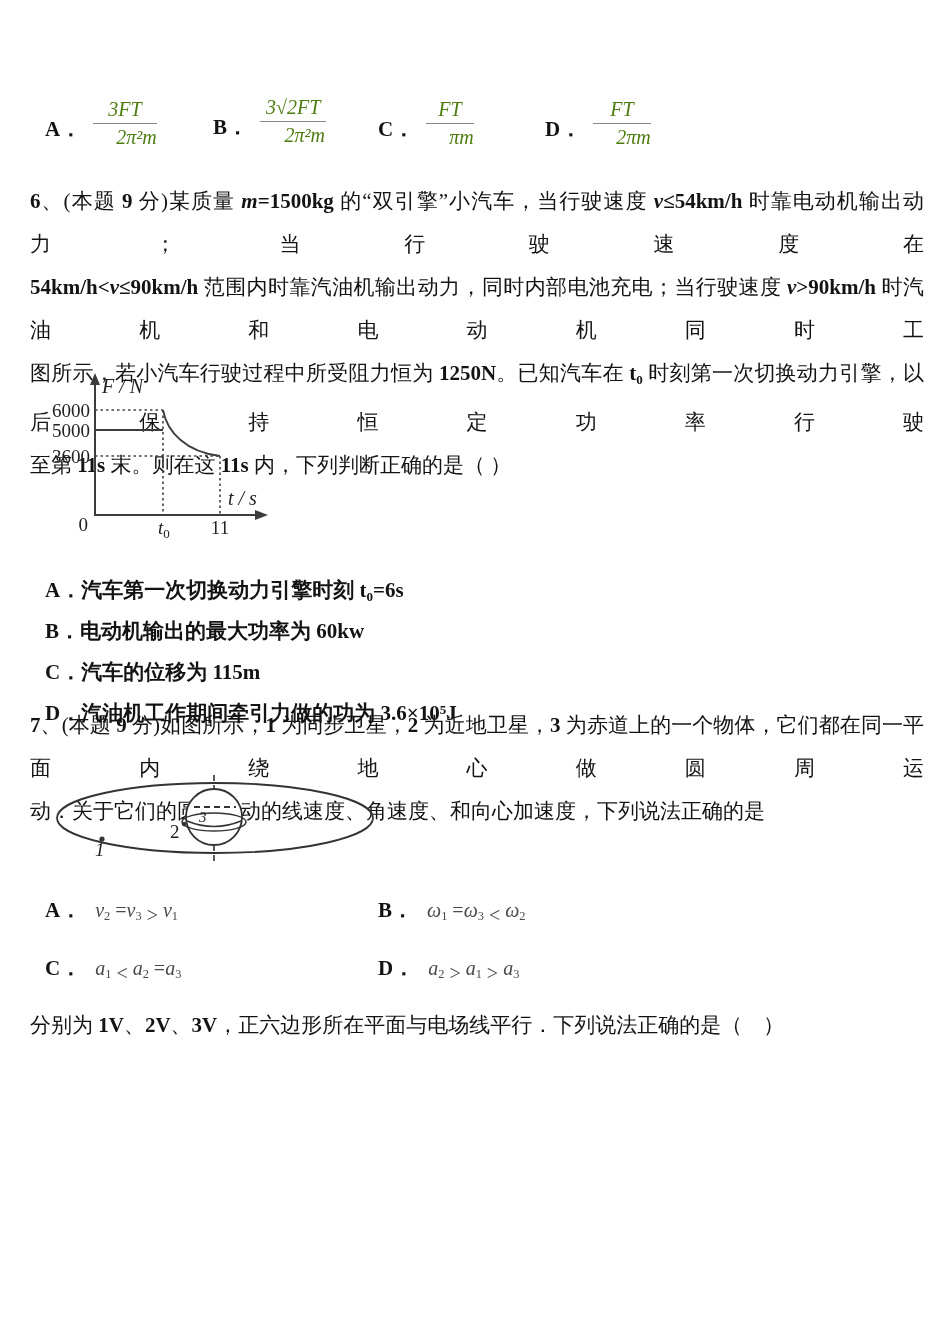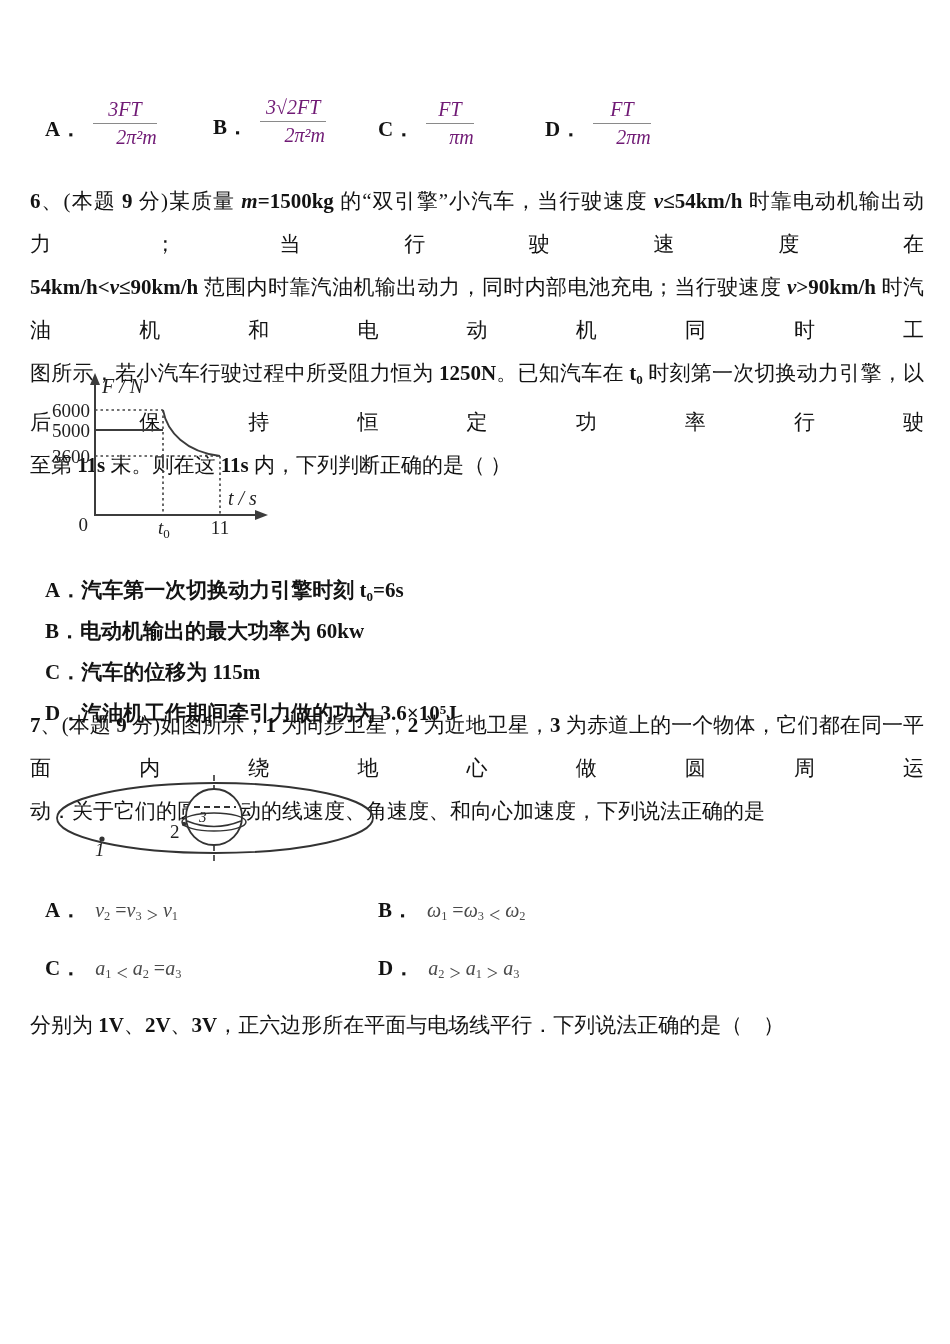--- a/index.html
+++ b/index.html
@@ -16,21 +16,21 @@
   .sup{font-size:0.62em;vertical-align:0.5em;}
   .low{vertical-align:-0.24em;}
   
   .para{left:30px;width:894px;font-size:21px;line-height:43px;text-align:justify;}
   .line{display:block;}
   .jl{text-align-last:justify;}
   .nl{text-align-last:left;}
   
   .q5opt{position:absolute;display:flex;align-items:flex-end;gap:12px;}
   .q5lab{font-weight:bold;font-size:21px;padding-bottom:6px;}
-  .frac{display:inline-block;text-align:center;font-size:20px;font-style:italic;color:#701a75;}
+  .frac{display:inline-block;text-align:center;font-size:20px;font-style:italic;color:#4d7c0f;}
   .num{display:block;padding:0 6px 2px 6px;border-bottom:1.4px solid #8a8a8a;}
   .den{display:block;padding-top:2px;margin-left:23px;}
   
   .q6opt{position:absolute;left:45px;font-size:21px;white-space:nowrap;}
   
   .q7opt{position:absolute;white-space:nowrap;}
   .q7lab{font-weight:bold;font-size:21px;margin-right:14px;}
   .math{font-size:20px;color:#4a4a4a;}
   svg text{font-family:"Liberation Serif","DejaVu Serif",serif;}
 </style>

